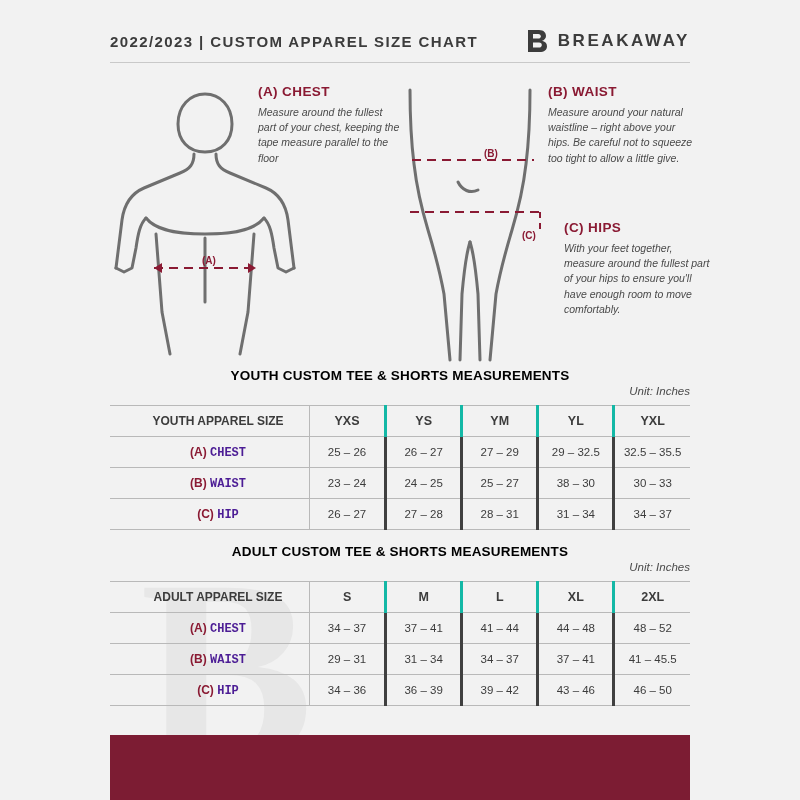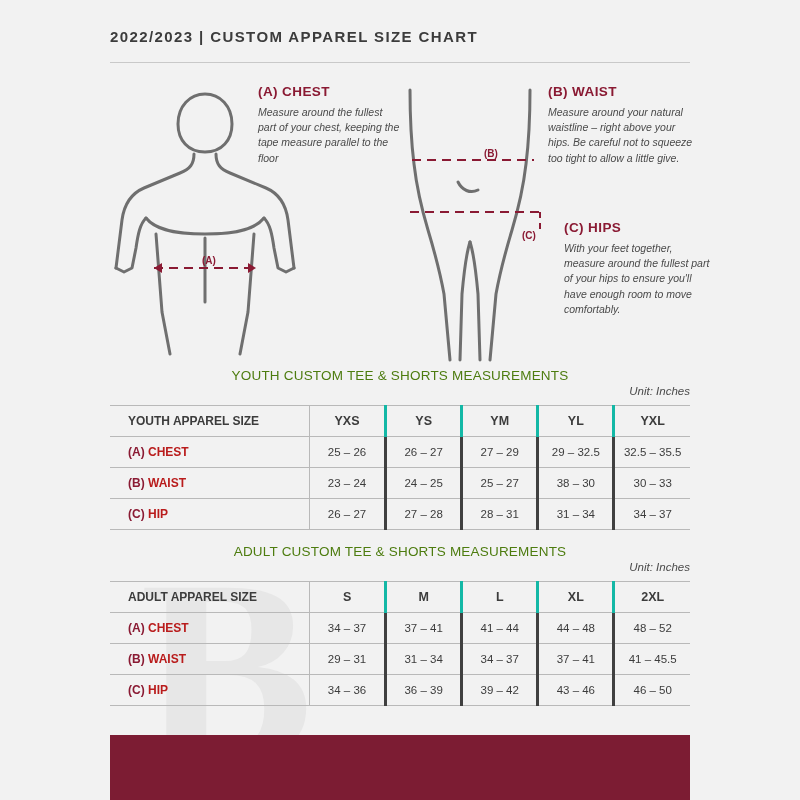--- a/index.html
+++ b/index.html
@@ -125,22 +125,22 @@
     left: 110px;
     width: 580px;
     z-index: 2;
   }
   .sec-youth { top: 368px; }
   .sec-adult { top: 544px; }
 
   .tbl-title {
     text-align: center;
     font-size: 13.5px;
-    font-weight: normal;
-    color: #4d7c0f;
+    font-weight: bold;
+    color: #000000;
     letter-spacing: 0.2px;
   }
   .tbl-unit {
     text-align: right;
     font-size: 11.5px;
     font-style: italic;
     color: #4a4a4a;
     margin-top: 2px;
     margin-bottom: 8px;
   }
@@ -151,40 +151,40 @@
   }
   table.size th, table.size td {
     border-top: 1px solid #b9b9b9;
     border-bottom: 1px solid #b9b9b9;
     height: 28px;
     font-size: 12px;
     color: #3c3c3c;
   }
   table.size th.rowhead, table.size td.rowhead {
     width: 180px;
-    text-align: left;
+    text-align: center;
     padding-left: 18px;
     border-right: 1px solid #b9b9b9;
     font-weight: bold;
   }
   table.size th.colhead {
     text-align: center;
     font-weight: bold;
     font-size: 12.5px;
     border-right: 3px solid #14b8a6;
   }
   table.size th.colhead:last-child,
   table.size td.val:last-child { border-right: none; }
   table.size td.val {
     text-align: center;
     border-right: 3px solid #404040;
     font-size: 11.5px;
   }
   .lbl { color: #8a1a33; }
-  .row-name { color: #b91c1c; }
+  .row-name { color: #4c1d95; font-family: Liberation Mono, monospace; }
 
   
   .bottom-bar {
     position: absolute;
     left: 110px;
     top: 735px;
     width: 580px;
     height: 65px;
     background: #7c1c33;
     z-index: 2;
@@ -193,20 +193,30 @@
 </head>
 <body>
 
 <div id="page">
   <div class="sheet"></div>
 
   <div class="watermark">B</div>
 
   <div class="header">
     <div class="header-title">2022/2023  |  CUSTOM APPAREL SIZE CHART</div>
+    <div class="brand">
+      <span class="brand-mark">
+        <svg width="22" height="26" viewBox="0 0 22 26">
+          <path d="M2 2 H13 C18 2 20 5 20 8 C20 10.5 18.2 12.2 16 12.8 C18.8 13.3 21 15.2 21 18.2 C21 21.8 18.2 24 13.5 24 H2 Z" fill="#3c3c3c"></path>
+          <path d="M7 6 H12.2 C14 6 14.8 7 14.8 8.3 C14.8 9.7 13.8 10.6 12.2 10.6 H7 Z" fill="#f2f2f2"></path>
+          <path d="M7 14.6 H13 C14.9 14.6 15.8 15.6 15.8 17 C15.8 18.5 14.8 19.6 13 19.6 H7 Z" fill="#f2f2f2"></path>
+        </svg>
+      </span>
+      <span class="brand-name">BREAKAWAY</span>
+    </div>
   </div>
   <div class="header-rule"></div>
 
   <div class="illus">
     <svg width="580" height="290" viewBox="0 0 580 290">
 
       <g stroke="#6f6f6f" stroke-width="3" fill="none" stroke-linecap="round" stroke-linejoin="round">
         <path d="M68 52 C68 34 80 22 95 22 C110 22 122 34 122 52 C122 68 112 80 95 80 C78 80 68 68 68 52 Z"></path>
         <path d="M84 82 C84 92 80 97 70 101 L34 116 C20 122 14 133 12 148 L6 196"></path>
         <path d="M106 82 C106 92 110 97 120 101 L156 116 C170 122 176 133 178 148 L184 196"></path>

